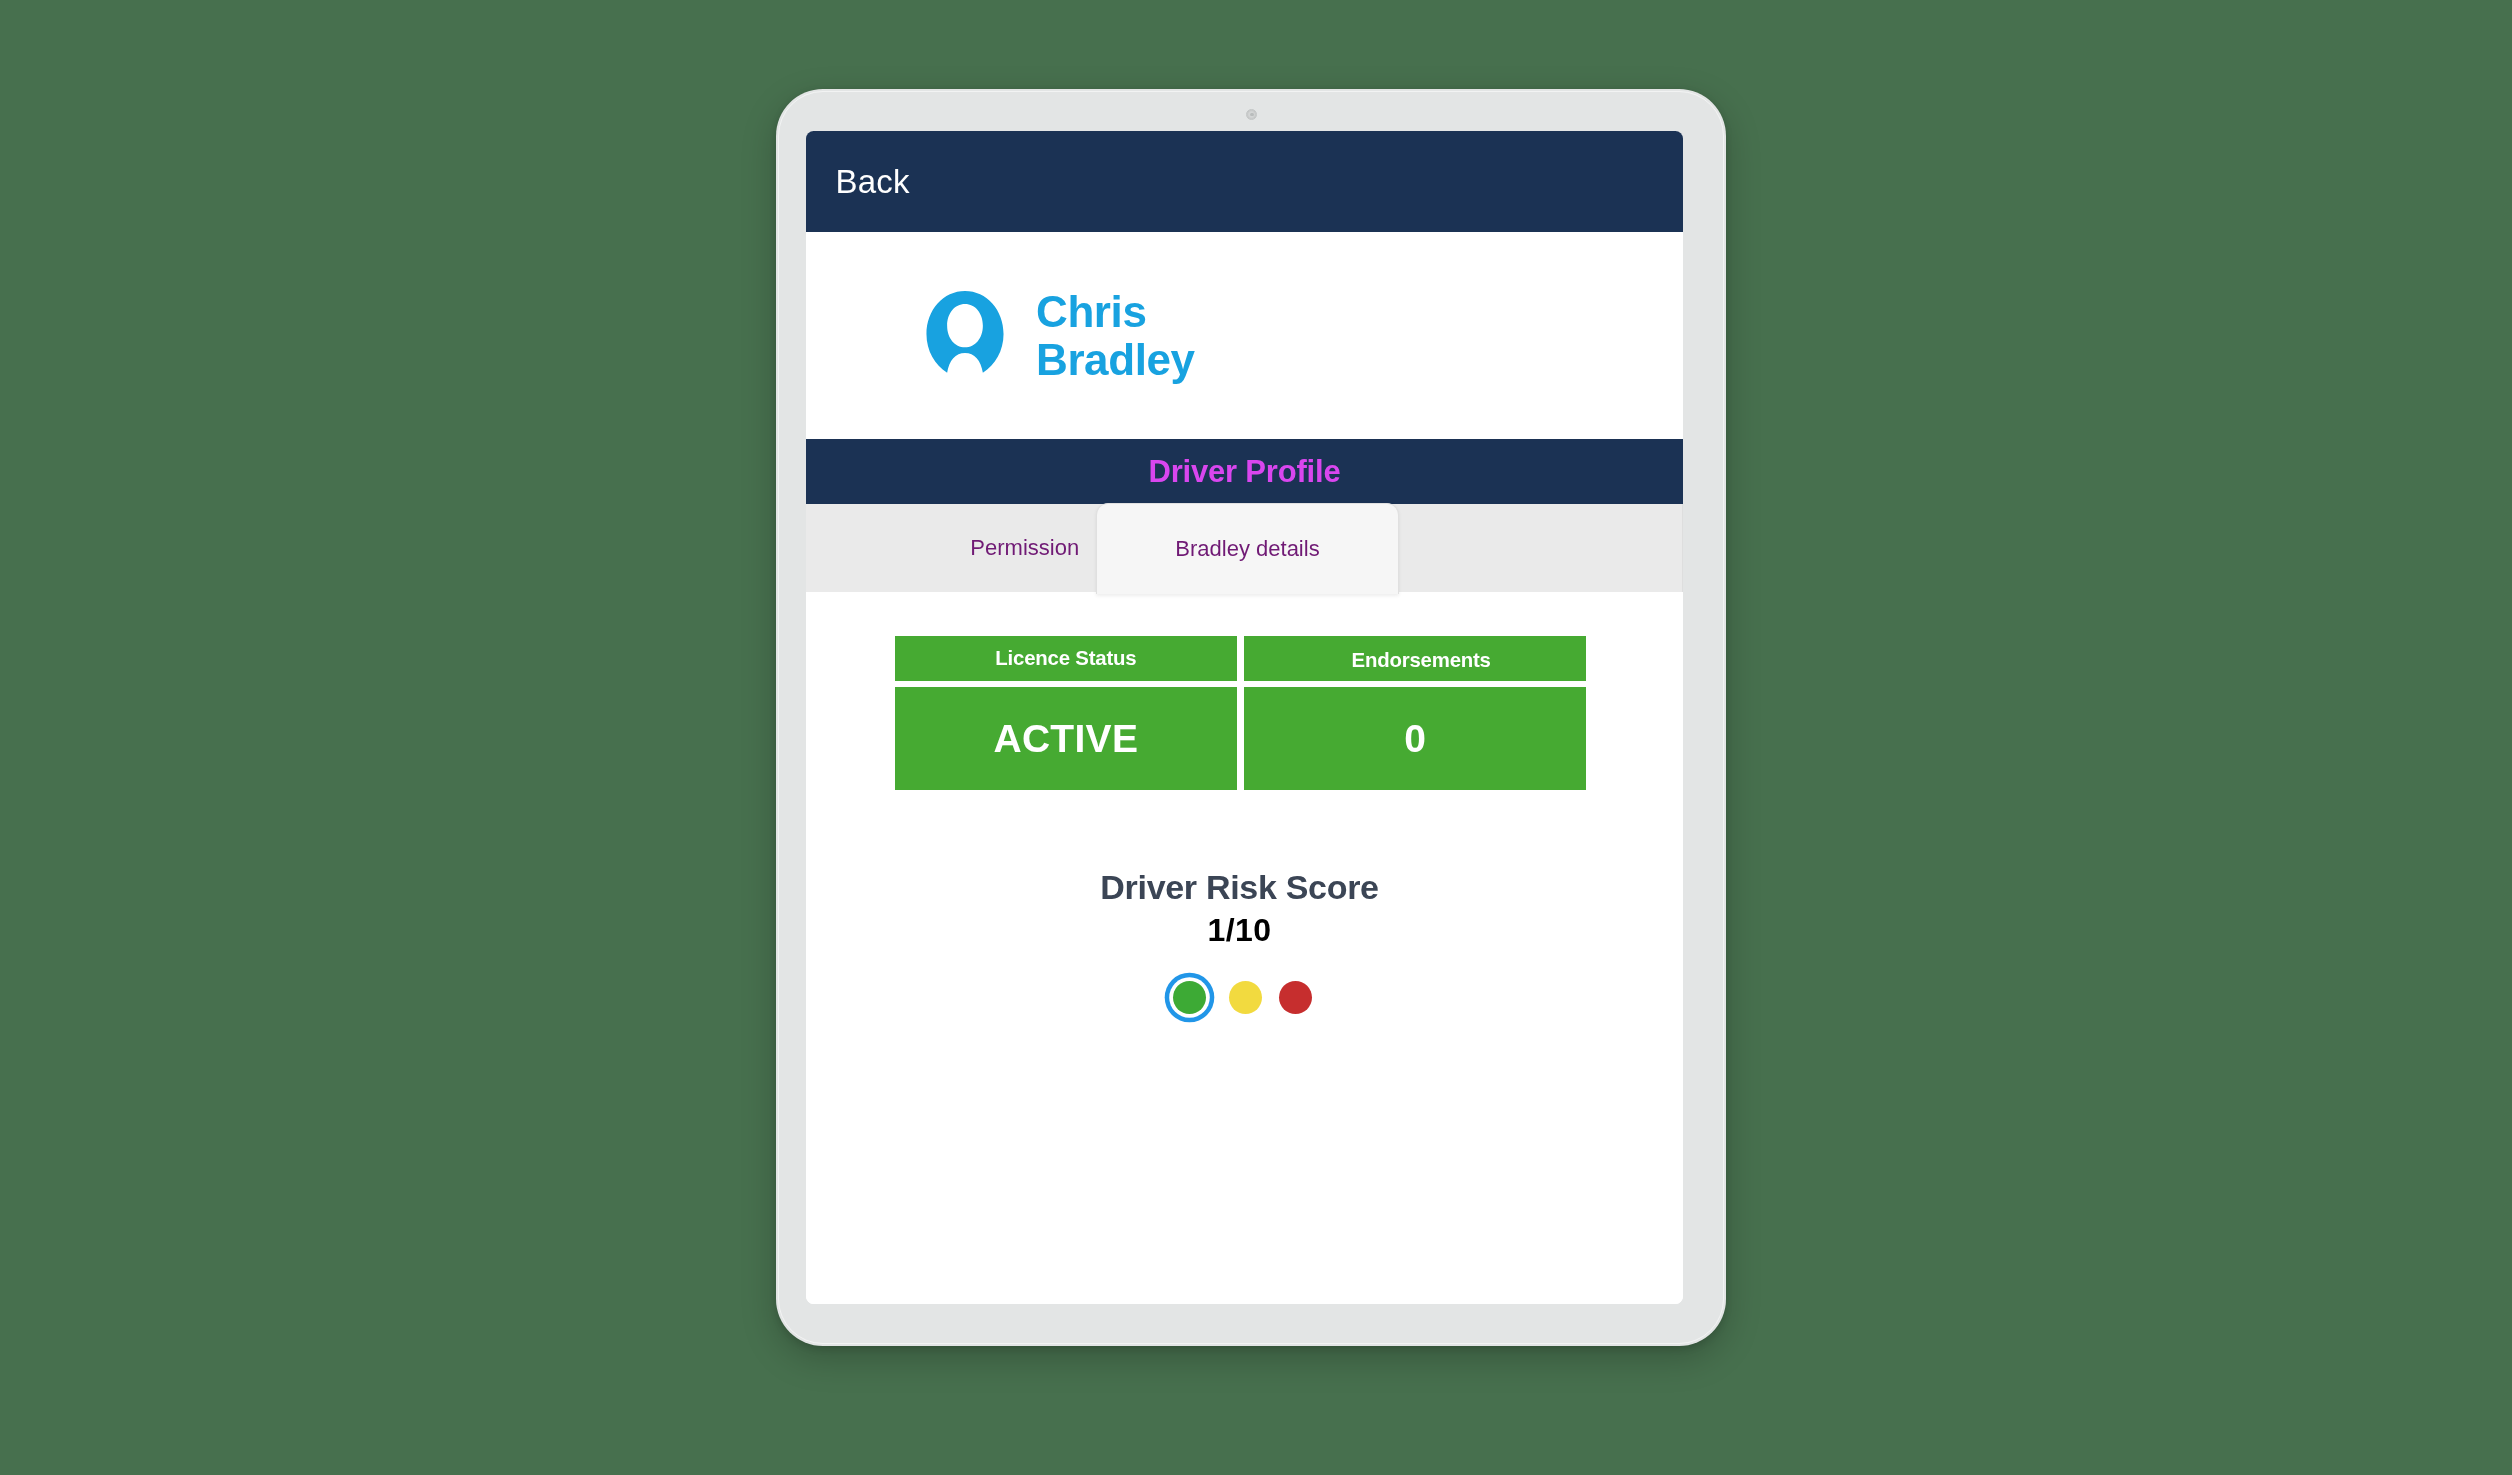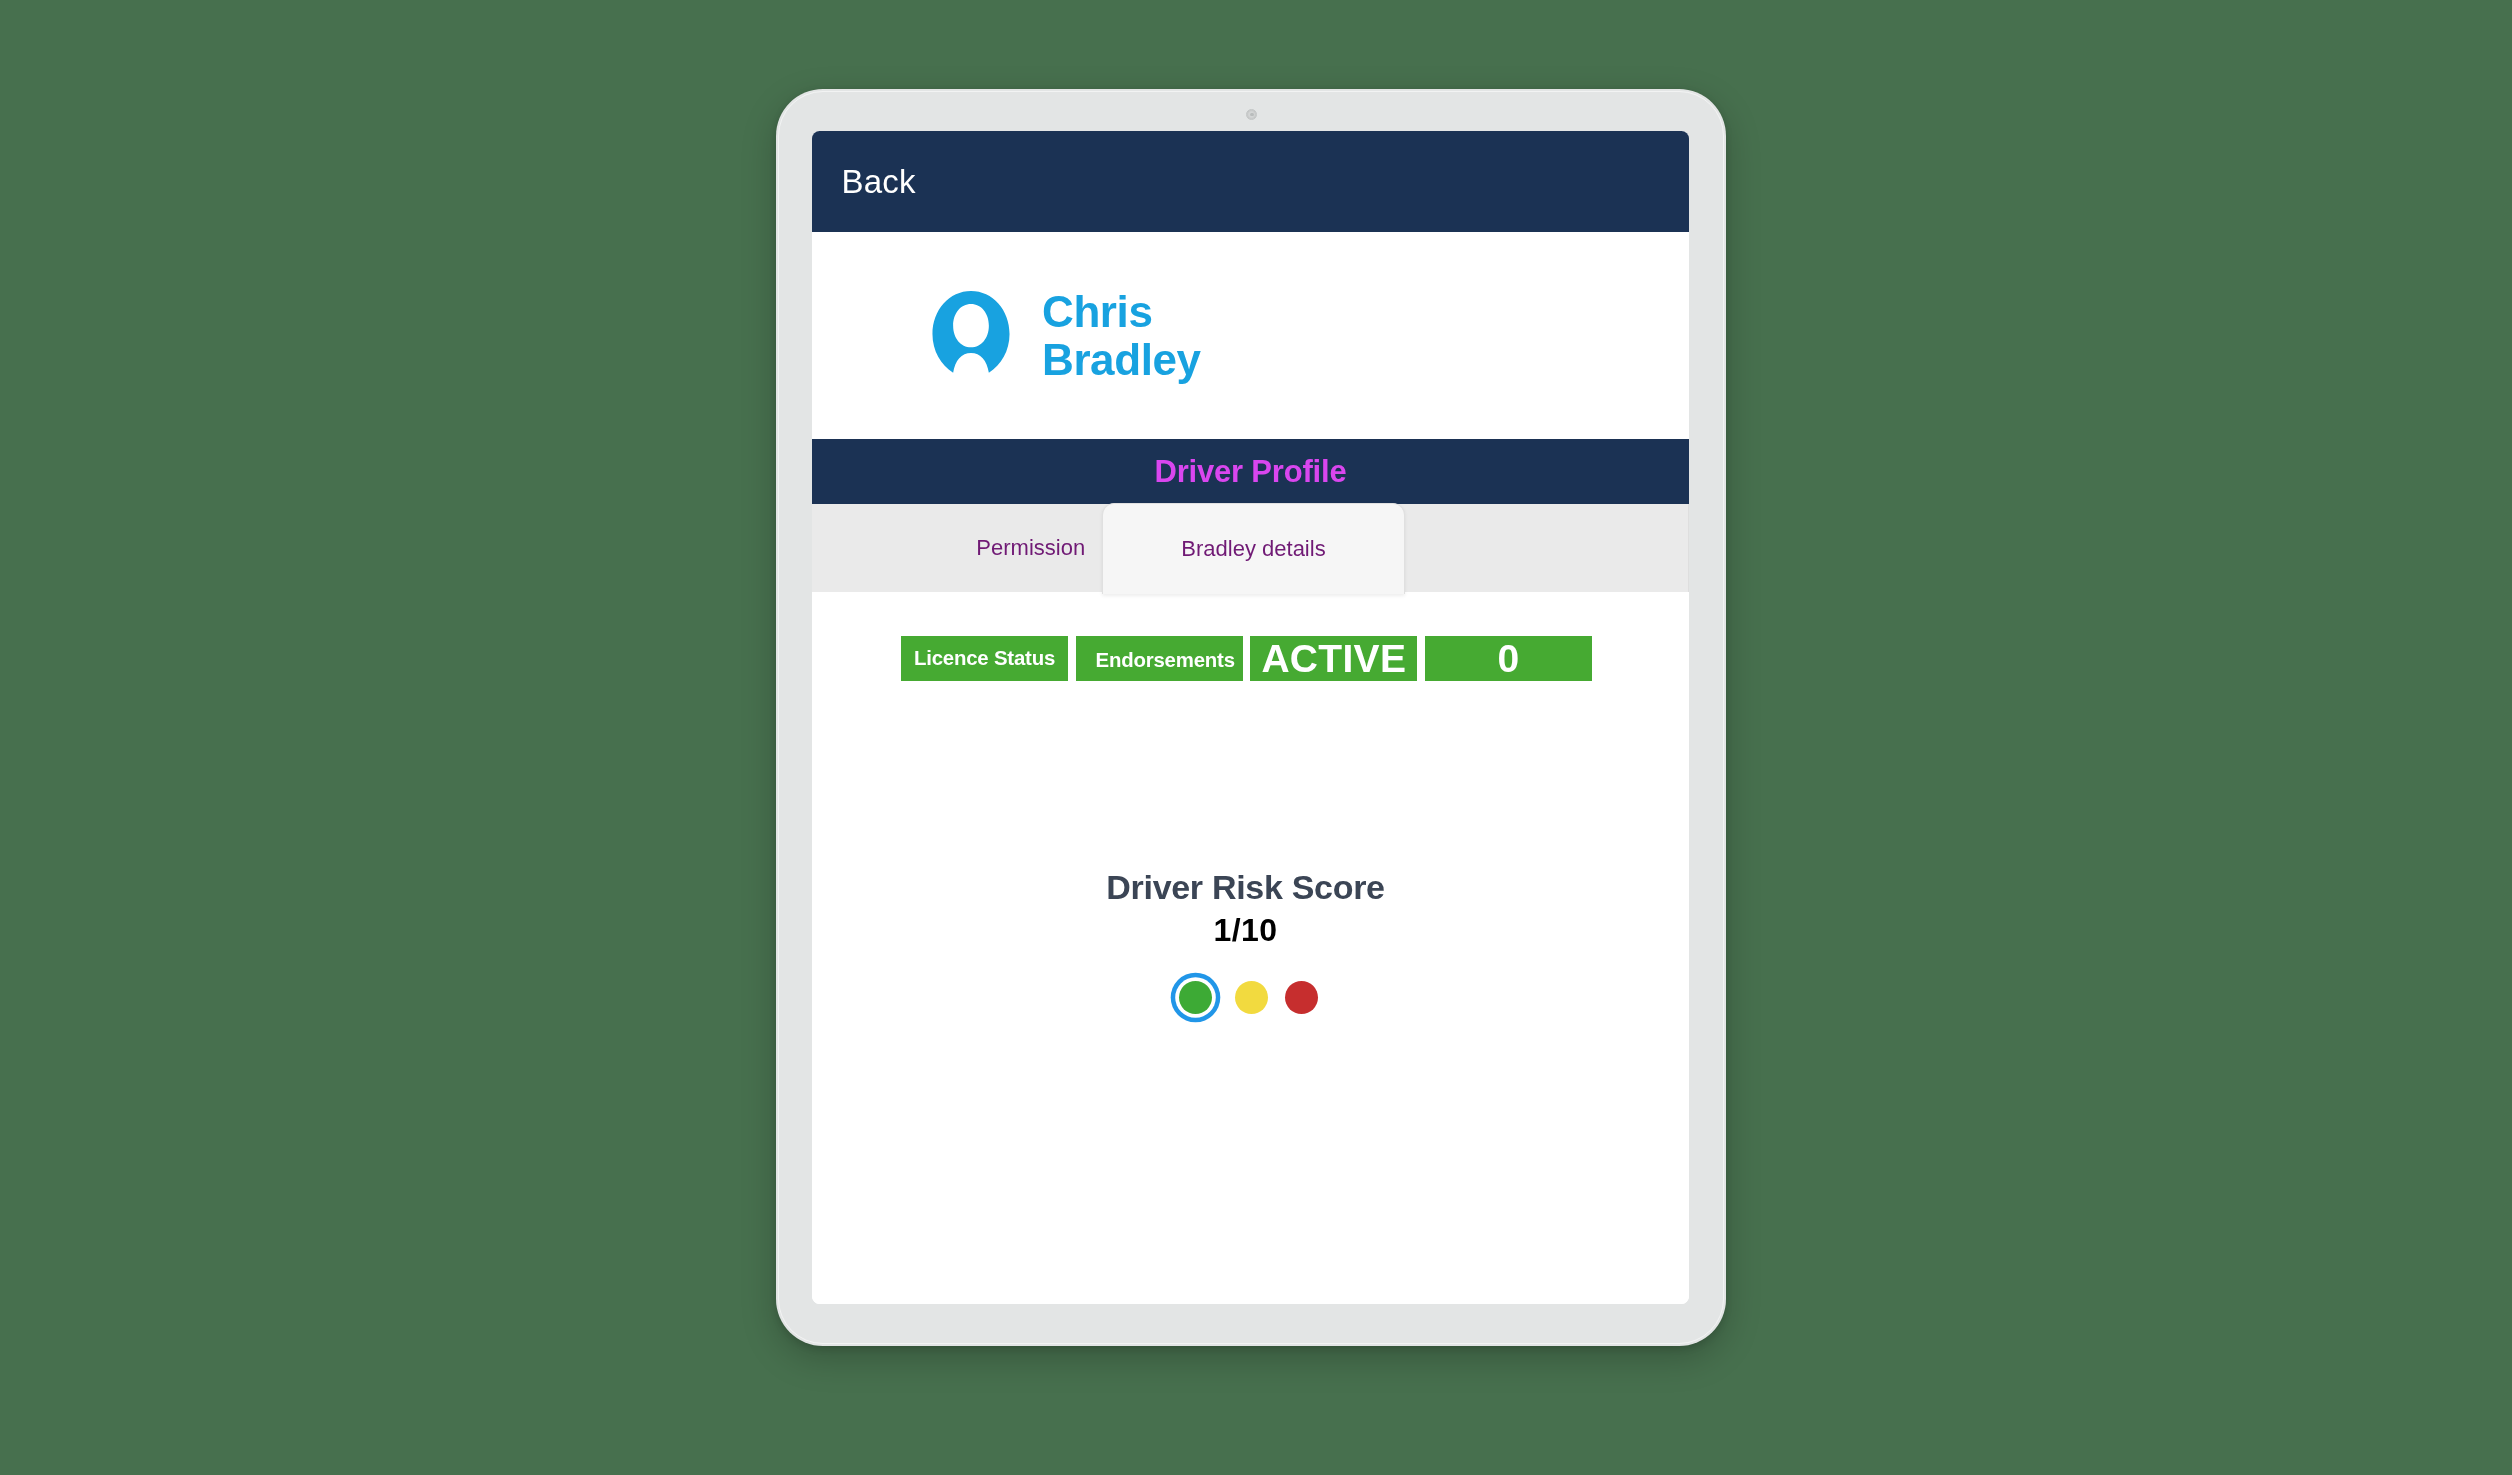--- a/index.html
+++ b/index.html
@@ -56,21 +56,21 @@
     position: absolute;
     left: 3px; top: 3px;
     width: 3.8px; height: 3.8px;
     border-radius: 50%;
     background: #b9bcbc;
   }
 
   
   #screen {
     position: absolute;
-    left: 36px;
+    left: 30px;
     top: 42px;
     width: 877px;
     height: 1173px;
     background: #ffffff;
     border-radius: 7.6px;
     overflow: hidden;
   }
 
   
   .topbar {
@@ -169,21 +169,21 @@
     background: #ffffff;
     padding-top: 44px;
     height: 712px;
   }
 
   
   .status-table {
     width: 691px;
     margin: 0 0 0 89px;
     display: grid;
-    grid-template-columns: 1fr 1fr 1fr 1fr;
+    grid-template-columns: 1fr 1fr;
     grid-template-rows: 45px 103px;
     gap: 6px 7.6px;
   }
   .cell {
     background: #46aa32;
     display: flex;
     align-items: center;
     justify-content: center;
     color: #ffffff;
   }

